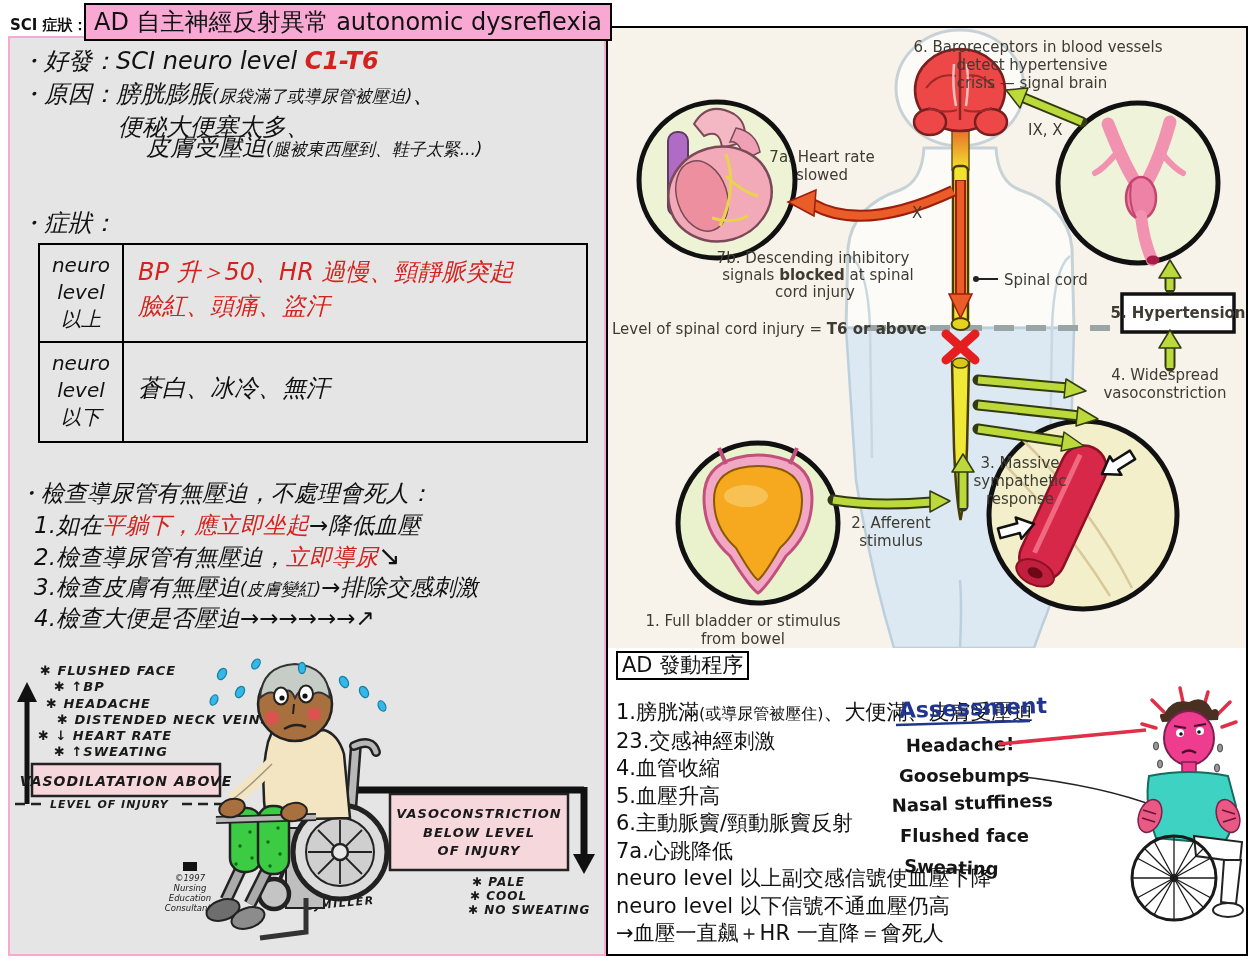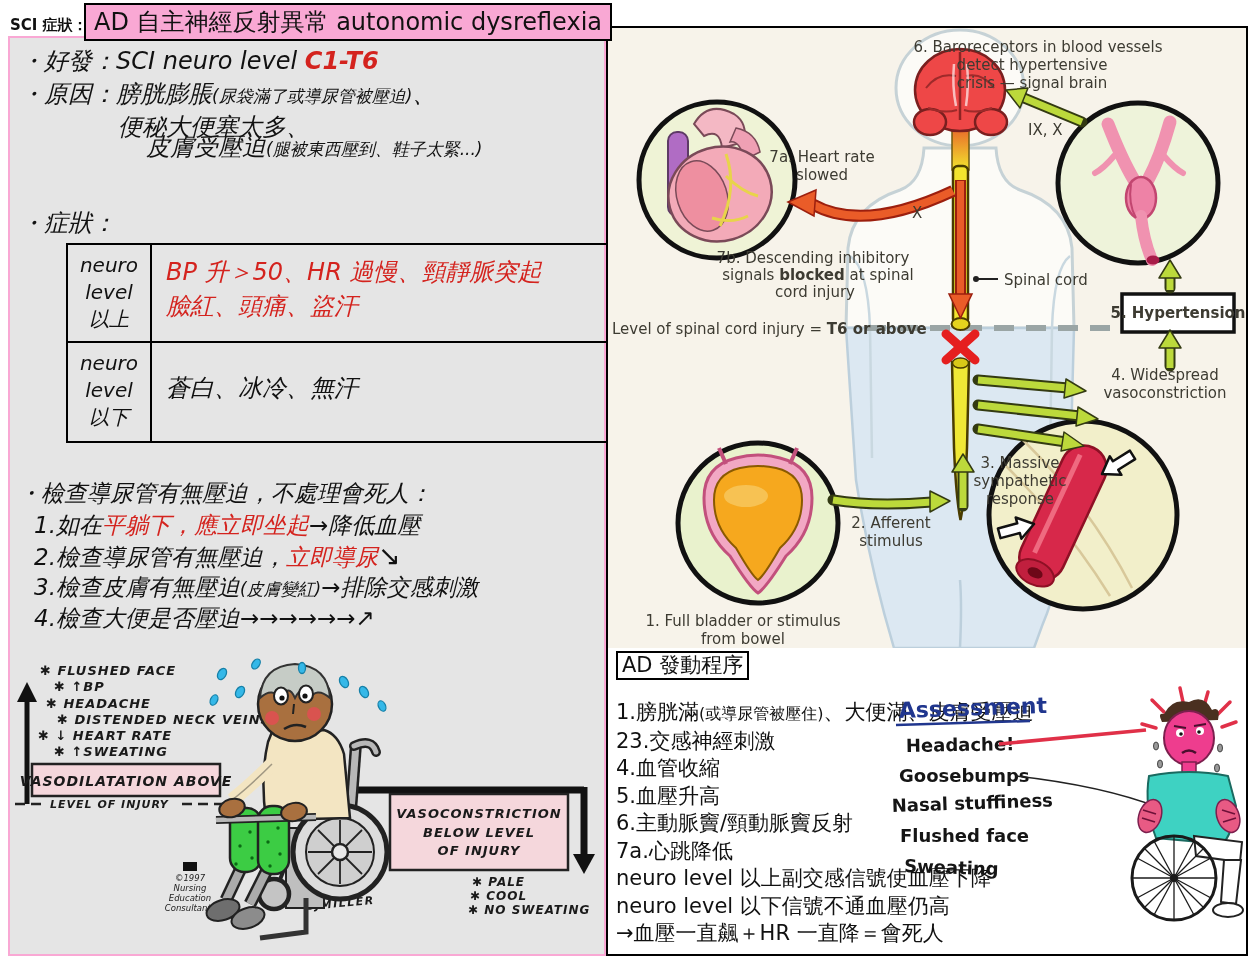--- a/index.html
+++ b/index.html
@@ -8,21 +8,21 @@
   
   .hdr-prefix{font-size:15px;font-weight:bold;}
   .hdr-box{border:2px solid #000;background:#f9a8d4;font-size:24px;padding:1px 8px;white-space:nowrap;}
   
   .left-panel{position:absolute;left:8px;top:36px;width:598px;height:920px;border:2px solid #f9a8d4;background:#e5e5e5;box-sizing:border-box;font-style:italic;}
   .right-panel{position:absolute;left:606px;top:26px;width:642px;height:930px;border:2px solid #000;background:#fff;box-sizing:border-box;}
   .zh{font-size:24px;line-height:31px;white-space:nowrap;}
   .red{color:#d4231e;}
   .sm{font-size:17px;}
   
-  .sym-table{position:absolute;left:28px;top:205px;width:550px;height:200px;border:2px solid #000;box-sizing:border-box;margin-left:28px;}
+  .sym-table{position:absolute;left:28px;top:205px;width:550px;height:200px;border:2px solid #000;box-sizing:border-box;}
   .sym-row{display:flex;height:98px;box-sizing:border-box;}
   .sym-row.first{border-bottom:2px solid #000;}
   .sym-head{width:84px;border-right:2px solid #000;box-sizing:border-box;text-align:center;font-size:20px;line-height:27px;padding-top:7px;}
   .sym-body{flex:1;font-size:24px;line-height:34px;padding:10px 0 0 14px;}
   
   .em-line{font-size:23px;line-height:30px;white-space:nowrap;}
   
   .seq{position:absolute;left:0;top:620px;width:638px;padding:2px 8px;box-sizing:border-box;}
   .seq-title{display:inline-block;border:2px solid #000;font-size:21px;line-height:25px;padding:0 4px;margin:1px 0 19px 0;}
   .seq-line{font-size:21px;line-height:27.5px;white-space:nowrap;}

